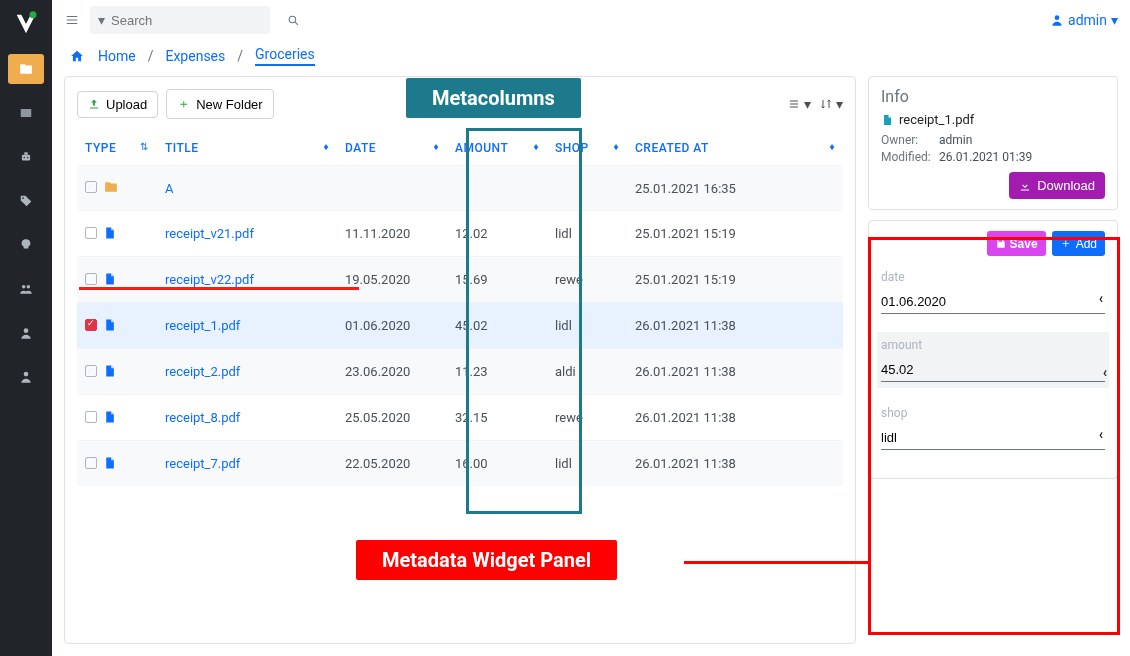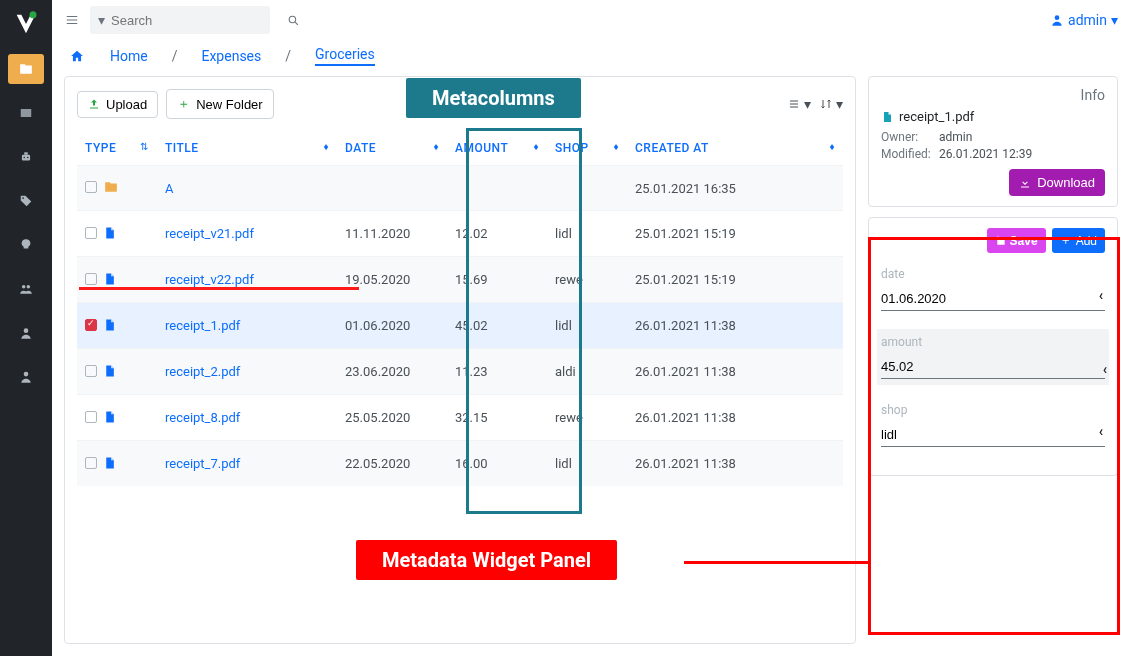--- a/index.html
+++ b/index.html
@@ -20,21 +20,21 @@
   .topbar { height: 40px; display: flex; align-items: center; padding: 0 12px; gap: 10px; }
   .hamburger { color: #6c757d; cursor: pointer; }
   .search-wrap { display: flex; align-items: center; background: #f1f3f5; border-radius: 4px; height: 28px; padding: 0 8px; width: 180px; }
   .search-caret { color: #6c757d; margin-right: 6px; }
   .search-input { border: none; background: transparent; outline: none; flex: 1; font-size: 13px; color: #495057; }
   .search-icon { color: #6c757d; }
   .topbar-spacer { flex: 1; }
   .user-chip { color: #0d6efd; display: flex; align-items: center; gap: 4px; cursor: pointer; font-size: 14px; }
   
   
-  .crumbs { padding: 6px 18px 10px; display: flex; align-items: center; gap: 24px; font-size: 14px; }
+  .crumbs { padding: 6px 18px 10px; display: flex; align-items: center; gap: 12px; font-size: 14px; }
   .crumbs a { color: #0d6efd; text-decoration: none; }
   .crumbs .sep { color: #6c757d; }
   .crumbs .active { color: #0d6efd; border-bottom: 2px solid #0d6efd; padding-bottom: 2px; }
   .crumb-home-icon { color: #0d6efd; margin-right: 2px; }
   
   
   .content-split { display: flex; flex: 1; padding: 0 12px 12px; gap: 12px; min-height: 0; }
   .file-panel { flex: 1; border: 1px solid #dee2e6; border-radius: 4px; padding: 12px; min-width: 0; display: flex; flex-direction: column; position: relative; }
   .toolbar-row { display:flex; align-items:center; gap:8px; margin-bottom:4px; }
   .btn { border: 1px solid #ced4da; background: #fff; padding: 5px 10px; border-radius: 4px; font-size: 13px; display: inline-flex; align-items: center; gap: 6px; cursor: pointer; }
@@ -53,21 +53,21 @@
   .chk { width:12px; height:12px; border:1px solid #adb5bd; border-radius:2px; display:inline-block; }
   .chk.checked { background:#dc3545; border-color:#dc3545; position:relative; }
   .chk.checked::after { content:"✓"; color:#fff; font-size:9px; position:absolute; top:-2px; left:1px; }
   .ficon { display:inline-flex; align-items:center; gap:6px; }
   .title-link { color:#0d6efd; text-decoration:none; }
   .redline { position:absolute; height:3px; background:#ff1a1a; }
   
   
   .right-panel { width:250px; flex-shrink:0; display:flex; flex-direction:column; gap:10px; }
   .info-card, .meta-card { border:1px solid #dee2e6; border-radius:4px; padding:10px 12px; background:#fff; }
-  .info-title { color:#6c757d; font-size:14px; margin-bottom:6px;text-align:right; }
+  .info-title { color:#6c757d; font-size:16px; margin-bottom:6px; }
   .info-file { display:flex; align-items:center; gap:6px; font-size:13px; margin-bottom:6px; }
   .info-file .fileicon { color:#17a2b8; }
   .kv { display:flex; font-size:12px; margin-bottom:3px; }
   .kv .k { color:#6c757d; width:58px; }
   .kv .v { color:#495057; }
   .btn-download { background:#a21caf; color:#fff; border:none; padding:6px 10px; border-radius:4px; font-size:13px; display:inline-flex; align-items:center; gap:6px; cursor:pointer; float:right; }
   .meta-head { color:#6c757d; font-size:14px; margin-bottom:10px; }
   .meta-btns { display:flex; justify-content:flex-end; gap:6px; margin-bottom:14px; }
   .btn-save { background:#d946ef; color:#fff; border:none; padding:4px 8px; border-radius:3px; font-size:12px; display:inline-flex; gap:4px; align-items:center; cursor:pointer;font-weight:bold; }
   .btn-add { background:#0d6efd; color:#fff; border:none; padding:4px 8px; border-radius:3px; font-size:12px; display:inline-flex; gap:4px; align-items:center; cursor:pointer; }
@@ -362,21 +362,21 @@
                 </svg>
             </span>
             <span>receipt_1.pdf</span>
           </div>
           <div class="kv">
               <span class="k">Owner:</span>
               <span class="v">admin</span>
             </div>
           <div class="kv">
               <span class="k">Modified:</span>
-              <span class="v">26.01.2021 12:39</span>
+              <span class="v">26.01.2021 01:39</span>
             </div>
           <div style="overflow:hidden; margin-top:8px;">
             <button class="btn-download">
               <span>
                   <svg width="12" height="12" viewBox="0 0 24 24">
                     <path fill="currentColor" d="M12 3v10l4-4 1.5 1.5L12 16 6.5 10.5 8 9l4 4V3z M4 19h16v2H4z"></path>
                   </svg>
                 </span>
               <span>Download</span>
             </button>

